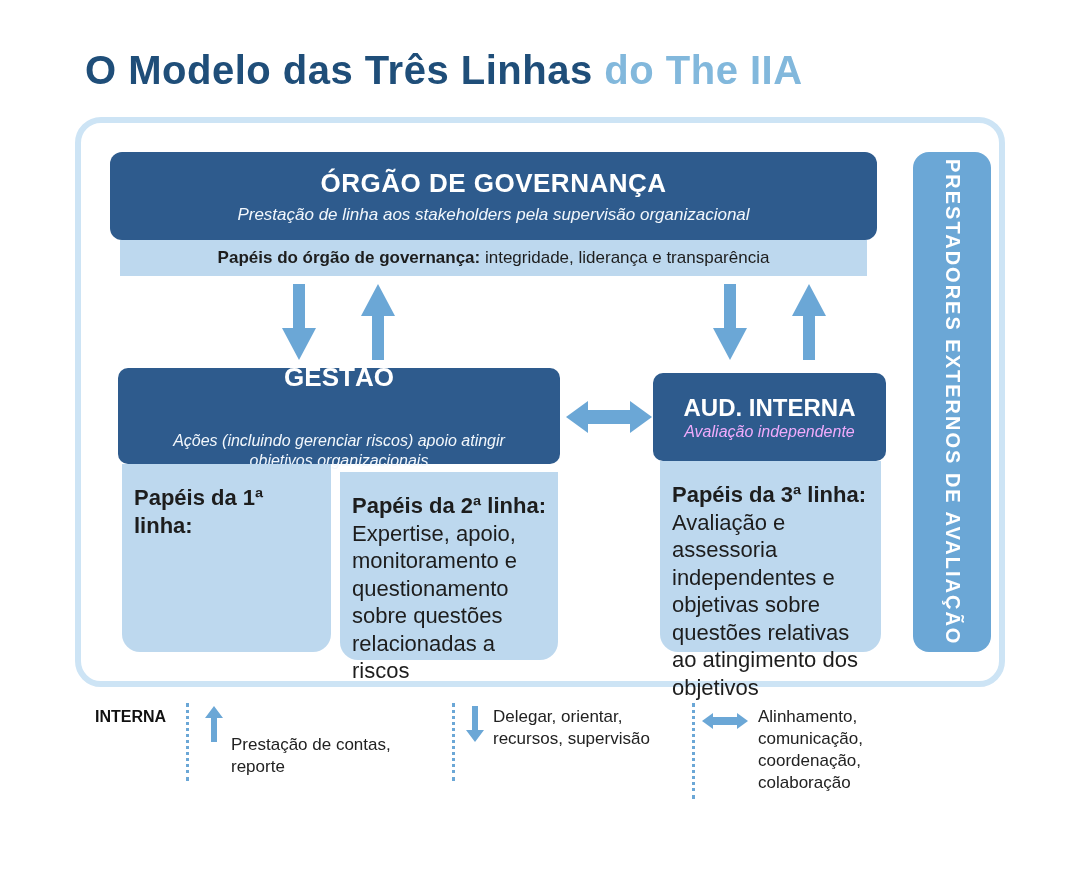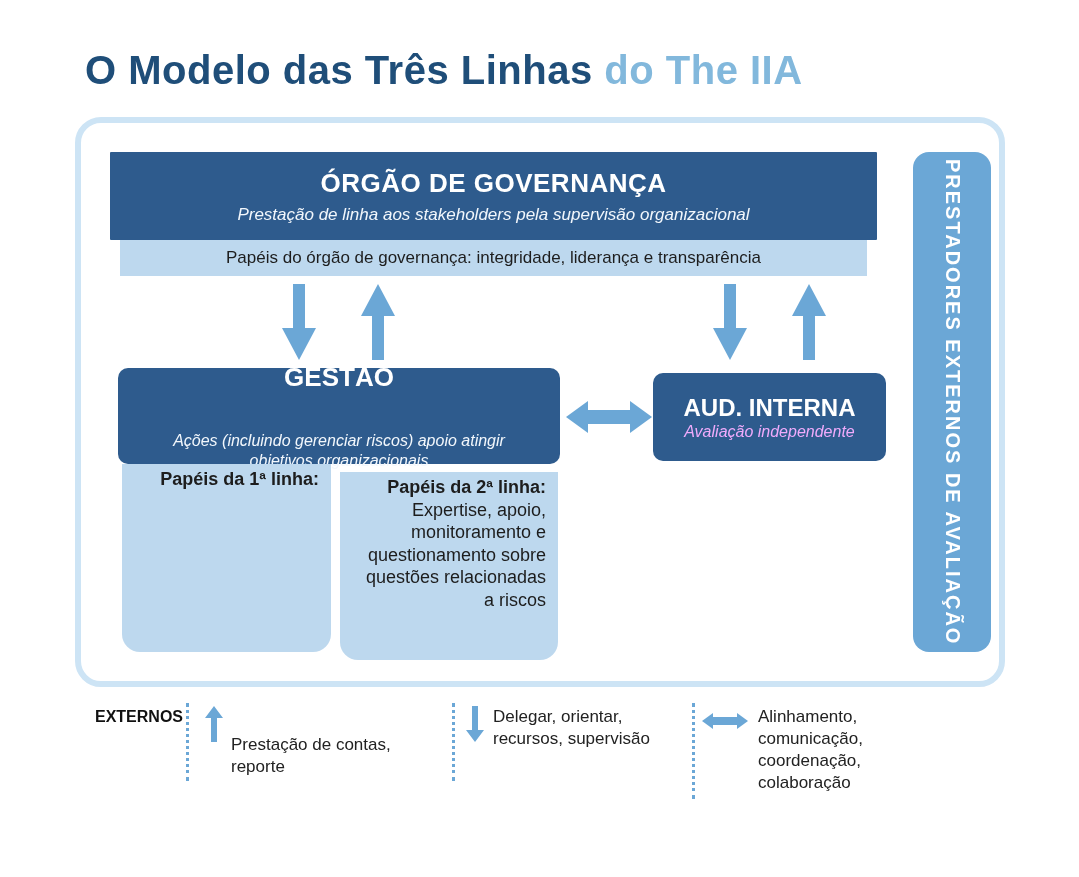--- a/index.html
+++ b/index.html
@@ -13,38 +13,38 @@
   }
   *{margin:0;padding:0;box-sizing:border-box;}
   body{background:#fff;font-family:"Liberation Sans",sans-serif;}
   .canvas{position:relative;width:1079px;height:877px;background:#ffffff;overflow:hidden;}
 
   .page-title{position:absolute;left:85px;top:48px;font-size:40px;font-weight:bold;color:var(--title-dark);letter-spacing:0.5px;}
   .page-title .accent{color:var(--title-light);}
 
   .frame{position:absolute;left:75px;top:117px;width:930px;height:570px;border:6px solid var(--border-blue);border-radius:26px;background:#fff;}
 
-  .gov-box{position:absolute;left:110px;top:152px;width:767px;height:88px;background:var(--dark-blue);border-radius:1px;color:#fff;display:flex;flex-direction:column;justify-content:center;text-align:center;}
+  .gov-box{position:absolute;left:110px;top:152px;width:767px;height:88px;background:var(--dark-blue);border-radius:12px;color:#fff;display:flex;flex-direction:column;justify-content:center;text-align:center;}
   .gov-box .gov-title{font-size:26px;font-weight:bold;letter-spacing:0.5px;}
   .gov-box .gov-subtitle{font-size:17px;font-style:italic;margin-top:6px;color:#f2f7fc;}
 
   .gov-roles-bar{position:absolute;left:120px;top:240px;width:747px;height:36px;background:var(--light-blue);display:flex;align-items:center;justify-content:center;font-size:17px;color:var(--text-dark);}
-  .gov-roles-bar .b{font-weight:normal;}
+  .gov-roles-bar .b{font-weight:bold;}
 
   .arrow{position:absolute;color:var(--mid-blue);}
 
   .mgmt-box{position:absolute;left:118px;top:368px;width:442px;height:96px;background:var(--dark-blue);border-radius:10px;color:#fff;display:flex;flex-direction:column;justify-content:center;text-align:center;gap:34px;}
   .mgmt-box .box-title{font-size:26px;font-weight:bold;}
   .mgmt-box .box-subtitle{font-size:16px;font-style:italic;margin:4px auto 0;max-width:370px;line-height:1.25;color:#f2f7fc;}
 
   .audit-box{position:absolute;left:653px;top:373px;width:233px;height:88px;background:var(--dark-blue);border-radius:10px;color:#fff;display:flex;flex-direction:column;justify-content:center;text-align:center;}
   .audit-box .box-title{font-size:24px;font-weight:bold;}
   .audit-box .box-subtitle{font-size:16px;font-style:italic;margin-top:1px;color:#f0abfc;}
 
-  .role-box{position:absolute;background:var(--light-blue);border-radius:0 0 18px 18px;padding:4px 12px;text-align:right;color:var(--text-dark);font-size:18px;line-height:1.25;}
+  .role-box{position:absolute;background:var(--light-blue);border-radius:0 0 18px 18px;padding:20px 12px;text-align:left;color:var(--text-dark);font-size:22px;line-height:1.25;}
   .role-box .rb-heading{font-weight:bold;}
   .role-box-1{left:122px;top:464px;width:209px;height:188px;}
   .role-box-2{left:340px;top:464px;width:218px;height:188px;margin-top:8px;}
   .role-box-3{left:660px;top:461px;width:221px;height:191px;}
 
   .side-bar{position:absolute;left:913px;top:152px;width:78px;height:500px;background:var(--mid-blue);border-radius:16px;display:flex;align-items:center;justify-content:center;}
   .side-bar .vtext{writing-mode:vertical-rl;color:#fff;font-weight:bold;font-size:20px;letter-spacing:2px;text-align:center;}
 
   .legend{position:absolute;left:0;top:700px;width:1079px;color:#222;}
   .legend-label{position:absolute;left:95px;top:8px;font-weight:bold;font-size:16px;color:#111;}
@@ -118,27 +118,31 @@
 
   <div class="role-box role-box-1">
     <div class="rb-heading">Papéis da 1ª linha:</div>
   </div>
 
   <div class="role-box role-box-2">
     <div class="rb-heading">Papéis da 2ª linha:</div>
     <div class="rb-body">Expertise, apoio, monitoramento e questionamento sobre questões relacionadas a riscos</div>
   </div>
 
+  <div class="role-box role-box-3">
+    <div class="rb-heading">Papéis da 3ª linha:</div>
+    <div class="rb-body">Avaliação e assessoria independentes e objetivas sobre questões relativas ao atingimento dos objetivos</div>
+  </div>
 
   <div class="side-bar">
     <span class="vtext">PRESTADORES EXTERNOS DE AVALIAÇÃO</span>
   </div>
 
   <div class="legend">
-    <div class="legend-label">EXTERNOS</div>
+    <div class="legend-label">INTERNA</div>
 
     <div class="legend-sep sep-1"></div>
     <span class="legend-icon li-1">
       <svg width="22" height="36" viewBox="0 0 22 36">
           <path d="M8 36 V12 H2 L11 0 L20 12 H14 V36 Z" fill="currentColor"></path>
         </svg>
     </span>
     <div class="legend-text lt-1">Prestação de contas, reporte</div>
 
     <div class="legend-sep sep-2"></div>

